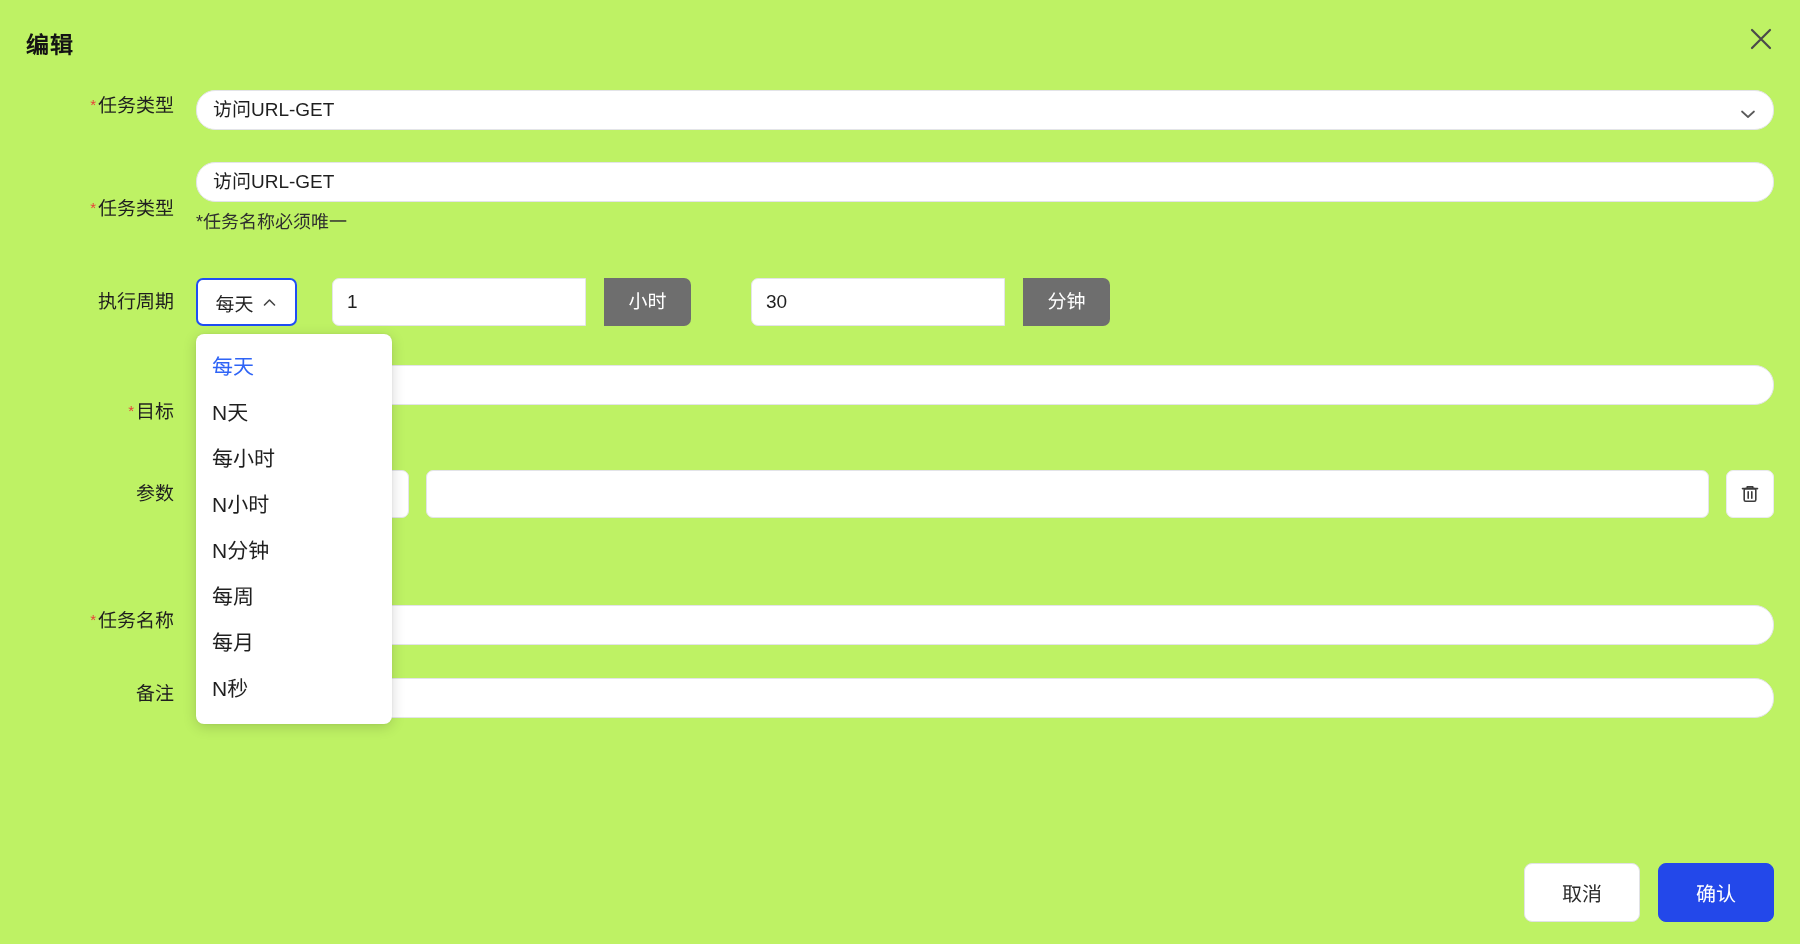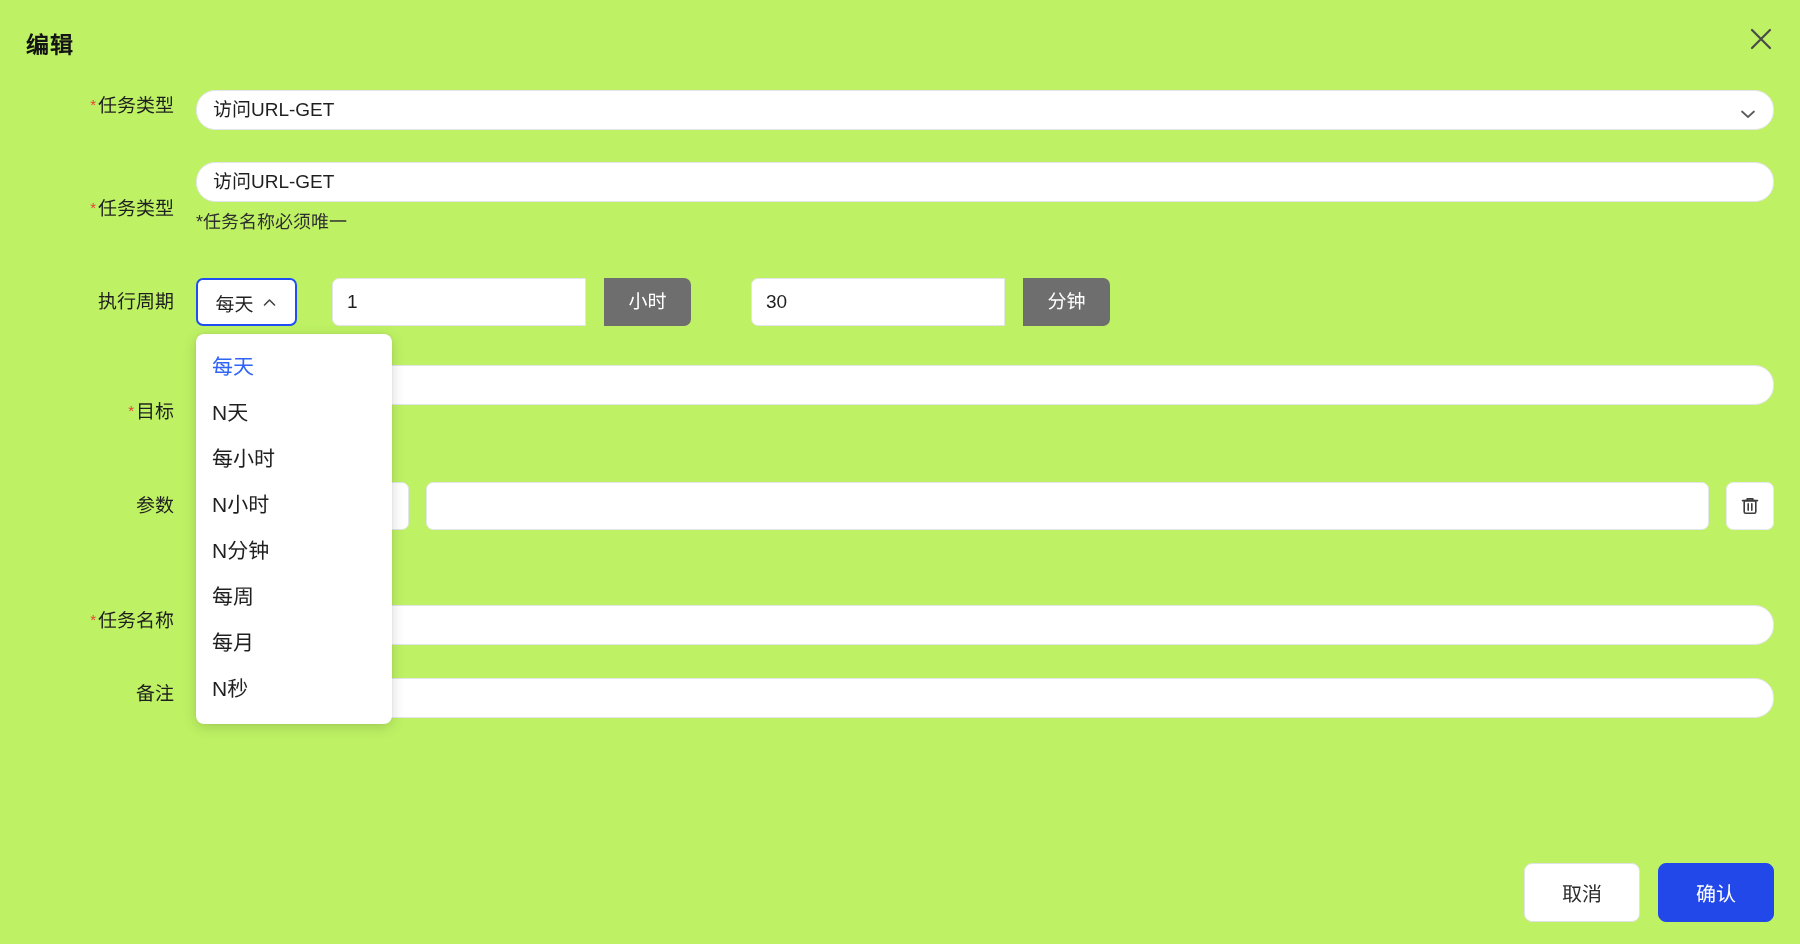--- a/index.html
+++ b/index.html
@@ -374,21 +374,21 @@
     <div class="form-row" style="top:287px;">
       <div class="form-label">
         <span class="req-star">*</span><span>目标</span>
       </div>
       <div class="form-field">
         <input class="control" type="text" value="" style="">
         <div class="hint">xx\类:方法名称</div>
       </div>
     </div>
 
-    <div class="form-row" style="top:404px;">
+    <div class="form-row" style="top:392px;">
       <div class="form-label">参数</div>
       <div class="form-field">
         <div class="params-wrap">
           <input class="param-key" type="text" value="" style="">
           <input class="param-val" type="text" value="" style="">
           <div class="trash-btn">
             <svg width="22" height="22" viewBox="0 0 22 22" aria-hidden="true">
               <path d="M3.5 5.6 H18.5" stroke="currentColor" stroke-width="1.6" stroke-linecap="round"></path>
               <path d="M8.2 5.6 V3.9 H13.8 V5.6" stroke="currentColor" stroke-width="1.6" fill="none" stroke-linejoin="round"></path>
               <rect x="5.2" y="5.6" width="11.6" height="12.6" rx="1.4" stroke="currentColor" stroke-width="1.6" fill="none"></rect>

